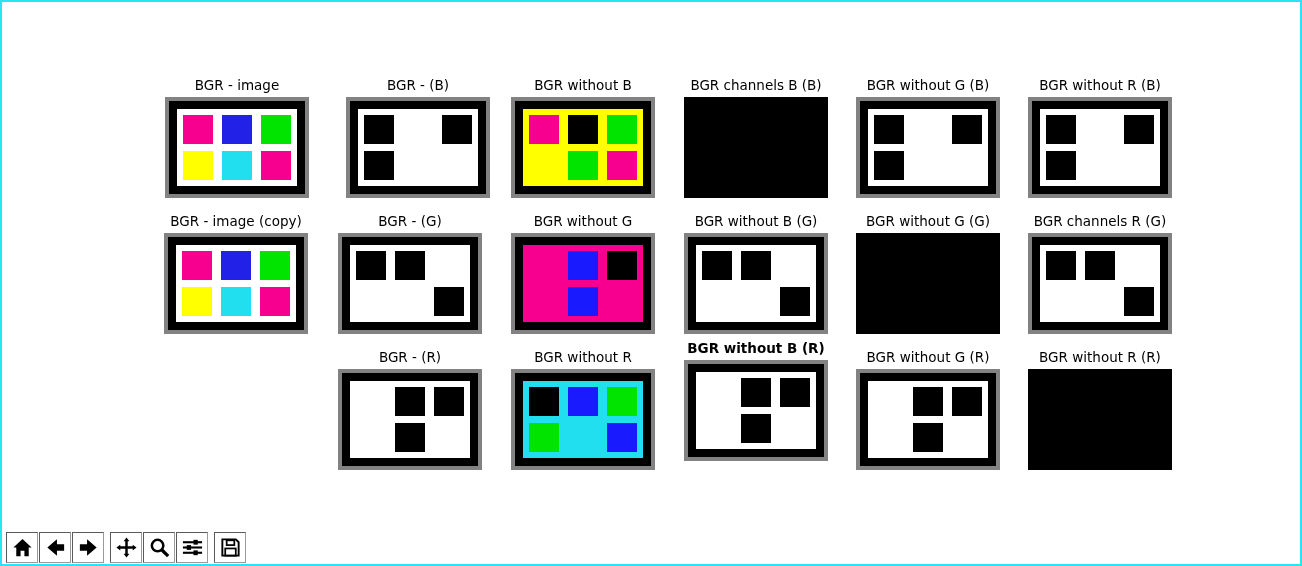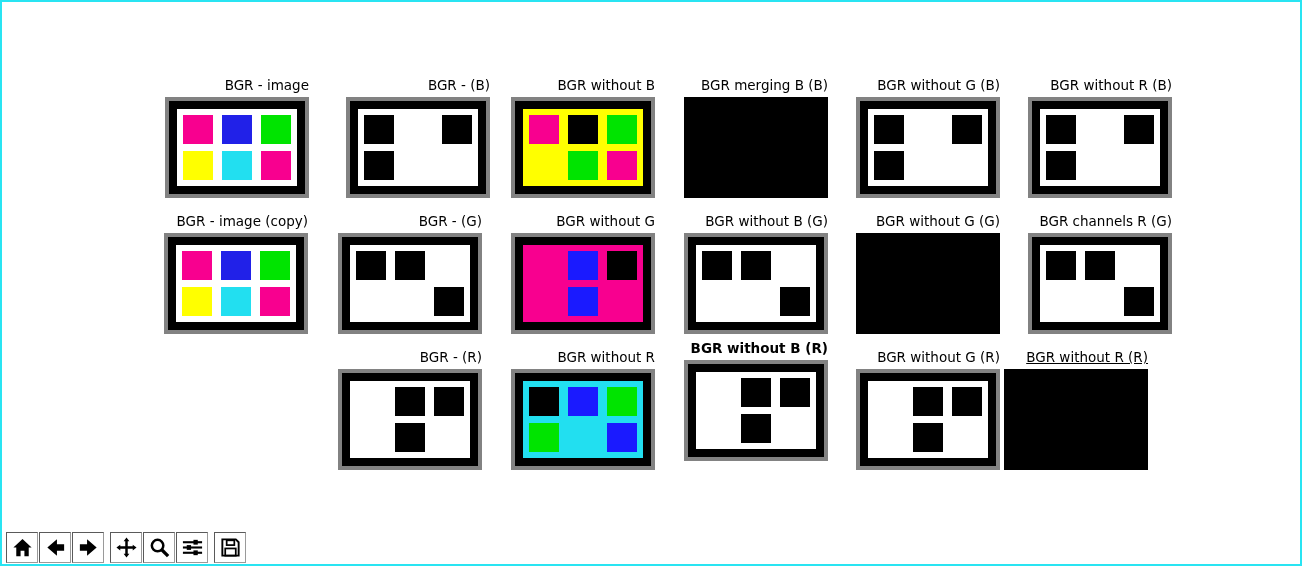--- a/index.html
+++ b/index.html
@@ -20,21 +20,21 @@
     font-size:14px; color:#111; font-weight:400; cursor:default;
   }
   .win-btn.maxi { font-size:15px; }
   .fig-title {
     position:absolute; left:0; right:0; top:37px; text-align:center;
     font-size:17px; font-weight:bold; color:#000;
   }
   #plots { position:absolute; left:0; top:0; }
   .subplot { position:absolute; width:144px; }
   .sp-label {
-    height:20px; text-align:right; font-size:13.5px; color:#000;
+    height:20px; text-align:center; font-size:13.5px; color:#000;
     white-space:nowrap; overflow:visible;
   }
   .sp-img { width:144px; height:101px; }
   .sp-img.framed { background:#828282; padding:4px; }
   .sp-border { width:100%; height:100%; background:#000; padding:8px; }
   .sp-inner {
     width:100%; height:100%; display:grid;
     grid-template-columns:repeat(3,1fr); grid-template-rows:repeat(2,1fr);
     gap:7px 9px; padding:6px;
   }
@@ -100,21 +100,21 @@
               <div class="sq" style="background: rgb(0, 0, 0);"></div>
               <div class="sq" style="background: rgb(0, 228, 0);"></div>
               <div class="sq" style="background: rgb(255, 255, 0);"></div>
               <div class="sq" style="background: rgb(0, 228, 0);"></div>
               <div class="sq" style="background: rgb(248, 0, 143);"></div>
             </div>
           </div>
         </div>
       </div>
       <div class="subplot" style="left: 682px; top: 75px;">
-        <div class="sp-label">BGR merging B (B)</div>
+        <div class="sp-label">BGR channels B (B)</div>
         <div class="sp-img solid" style="background: rgb(0, 0, 0);"></div>
       </div>
       <div class="subplot" style="left: 854px; top: 75px;">
         <div class="sp-label">BGR without G (B)</div>
         <div class="sp-img framed">
           <div class="sp-border">
             <div class="sp-inner" style="background: rgb(255, 255, 255);">
               <div class="sq" style="background: rgb(0, 0, 0);"></div>
               <div class="sq" style="background: rgb(255, 255, 255);"></div>
               <div class="sq" style="background: rgb(0, 0, 0);"></div>
@@ -272,21 +272,21 @@
               <div class="sq" style="background: rgb(255, 255, 255);"></div>
               <div class="sq" style="background: rgb(0, 0, 0);"></div>
               <div class="sq" style="background: rgb(0, 0, 0);"></div>
               <div class="sq" style="background: rgb(255, 255, 255);"></div>
               <div class="sq" style="background: rgb(0, 0, 0);"></div>
               <div class="sq" style="background: rgb(255, 255, 255);"></div>
             </div>
           </div>
         </div>
       </div>
-      <div class="subplot" style="left: 1002px; top: 347px; text-decoration: underline;">
+      <div class="subplot" style="left: 1026px; top: 347px;">
         <div class="sp-label">BGR without R (R)</div>
         <div class="sp-img solid" style="background: rgb(0, 0, 0);"></div>
       </div>
     </div>
 
   <div class="toolbar" id="toolbar">
       <div class="tb-group">
         <button class="tb-btn">
           <span>
             <svg width="23" height="23" viewBox="0 0 24 24">

